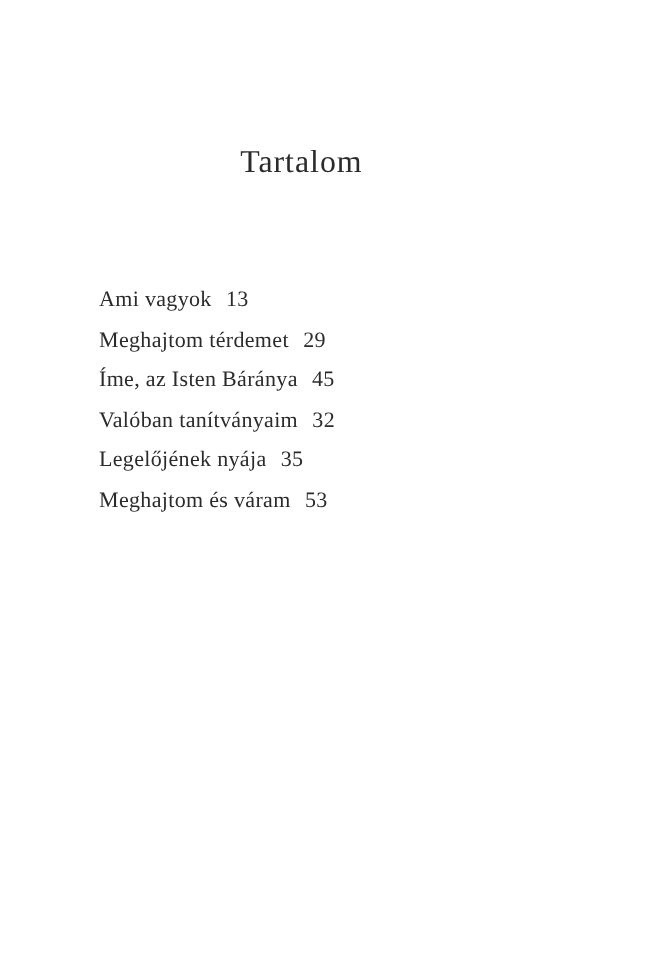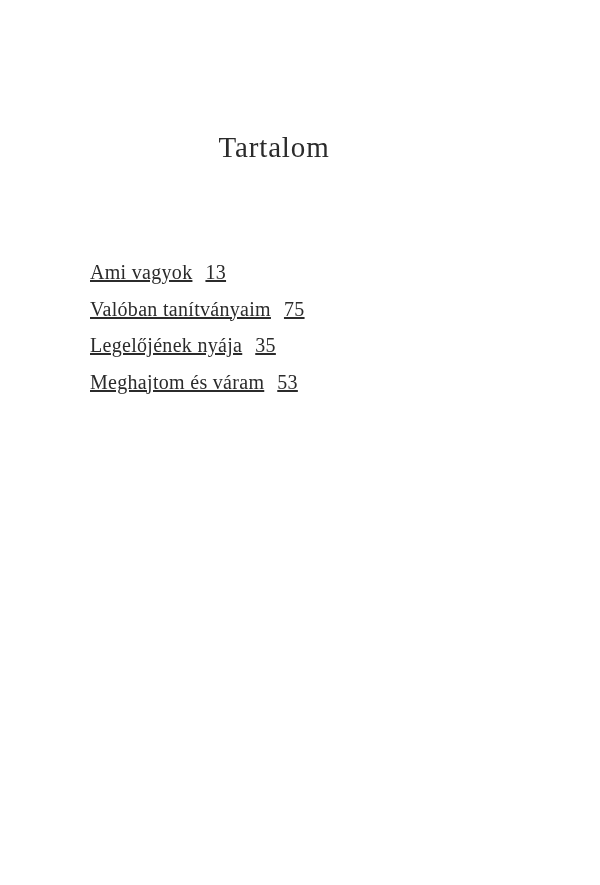--- a/index.html
+++ b/index.html
@@ -32,39 +32,44 @@
     list-style: none;
     margin: 0;
     padding: 0;
     margin-top: 90px;
   }
   .toc-entry {
     font-size: 20px;
     line-height: 36.5px;
     letter-spacing: 0.015em;
     white-space: nowrap;
-    text-decoration: underline;
   }
   .toc-entry .entry-page {
     margin-left: 13px;
   }
 </style>
 </head>
 <body>
 
 <div class="page">
 
   <h1 class="toc-title">Tartalom</h1>
 
   <ul class="toc-list">
     <li class="toc-entry">
       <span class="entry-label">Ami vagyok</span><span class="entry-page">13</span>
     </li>
     <li class="toc-entry">
-      <span class="entry-label">Valóban tanítványaim</span><span class="entry-page">75</span>
+      <span class="entry-label">Meghajtom térdemet</span><span class="entry-page">29</span>
+    </li>
+    <li class="toc-entry">
+      <span class="entry-label">Íme, az Isten Báránya</span><span class="entry-page">45</span>
+    </li>
+    <li class="toc-entry">
+      <span class="entry-label">Valóban tanítványaim</span><span class="entry-page">32</span>
     </li>
     <li class="toc-entry">
       <span class="entry-label">Legelőjének nyája</span><span class="entry-page">35</span>
     </li>
     <li class="toc-entry">
       <span class="entry-label">Meghajtom és váram</span><span class="entry-page">53</span>
     </li>
   </ul>
 
 </div>

